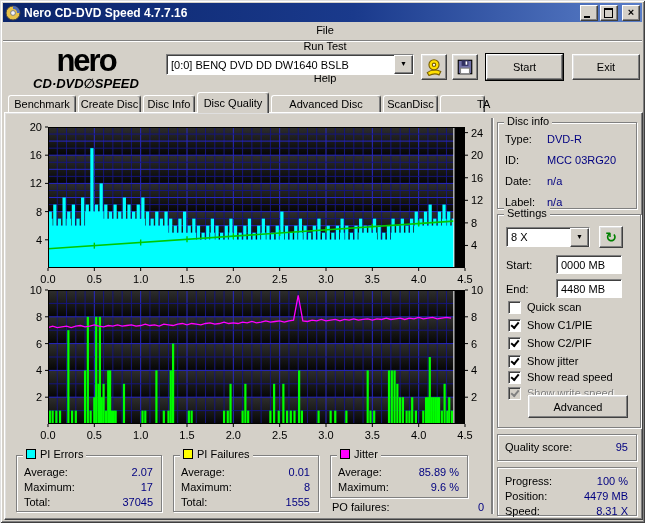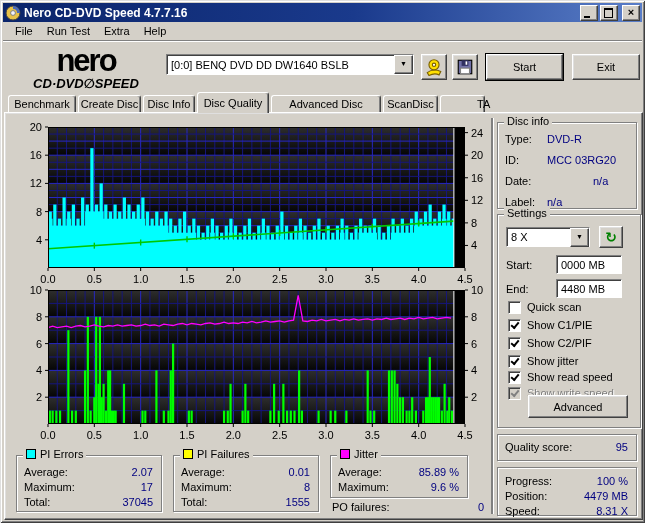--- a/index.html
+++ b/index.html
@@ -12,21 +12,21 @@
   .titlebar{left:3px;top:3px;width:639px;height:19px;background:linear-gradient(90deg,#0a246a,#1a3a8c 55%,#5a7ec8);
             display:flex;align-items:center;padding:0 2px;box-sizing:border-box;}
   .titlebar .title{color:#fff;font-weight:bold;font-size:12px;margin-left:3px;flex:1;white-space:nowrap;}
   .tb-btn{width:16px;height:14px;background:#d4d0c8;border:1px solid;border-color:#fff #404040 #404040 #fff;
           box-shadow:inset -1px -1px 0 #808080;position:relative;margin-left:2px;}
   .tb-btn .min-glyph{position:absolute;left:3px;bottom:2px;width:6px;height:2px;background:#000;}
   .tb-btn .max-glyph{position:absolute;left:3px;top:2px;width:7px;height:7px;border:1px solid #000;border-top-width:2px;}
   .tb-btn .x-glyph{position:absolute;left:0;top:-1px;width:100%;text-align:center;font-size:11px;font-weight:bold;line-height:14px;}
   
   .menubar{left:3px;top:22px;width:639px;height:19px;display:flex;align-items:center;padding-left:5px;box-sizing:border-box;
-           border-bottom:1px solid #808080;box-shadow:0 1px 0 #ffffff;}
+           border-bottom:1px solid #808080;box-shadow:0 1px 0 #ffffff;flex-direction:column;}
   .menu-item{padding:2px 7px;}
   
   .logo{left:12px;top:45px;width:148px;text-align:center;line-height:1;}
   .logo .l1{font-weight:bold;font-size:31px;letter-spacing:-2px;}
   .logo .l2{font-weight:bold;font-style:italic;font-size:13px;letter-spacing:0px;margin-top:1px;text-align:center;}
   .sunken{background:#fff;border:1px solid;border-color:#808080 #fff #fff #808080;box-shadow:inset 1px 1px 0 #404040;}
   .combo{left:166px;top:54px;width:248px;height:21px;display:flex;align-items:center;box-sizing:border-box;}
   .combo .txt{flex:1;padding-left:4px;white-space:nowrap;overflow:hidden;}
   .combo-arrow{width:17px;height:17px;background:#d4d0c8;border:1px solid;border-color:#fff #404040 #404040 #fff;
                box-shadow:inset -1px -1px 0 #808080;text-align:center;font-size:7px;line-height:16px;}
@@ -542,21 +542,21 @@
   <div class="gb-title">Disc info</div>
   <div id="disc-info-rows">
       <div class="row" style="top: 10px; justify-content: flex-start;">
         <span style="width: 42px;">Type:</span>
         <span class="val">DVD-R</span>
       </div>
       <div class="row" style="top: 31px; justify-content: flex-start;">
         <span style="width: 42px;">ID:</span>
         <span class="val">MCC 03RG20</span>
       </div>
-      <div class="row" style="top: 52px; justify-content: flex-start; gap: 46px;">
+      <div class="row" style="top: 52px; justify-content: flex-start;">
         <span style="width: 42px;">Date:</span>
         <span class="val">n/a</span>
       </div>
       <div class="row" style="top: 73px; justify-content: flex-start;">
         <span style="width: 42px;">Label:</span>
         <span class="val">n/a</span>
       </div>
     </div>
 </div>
 

